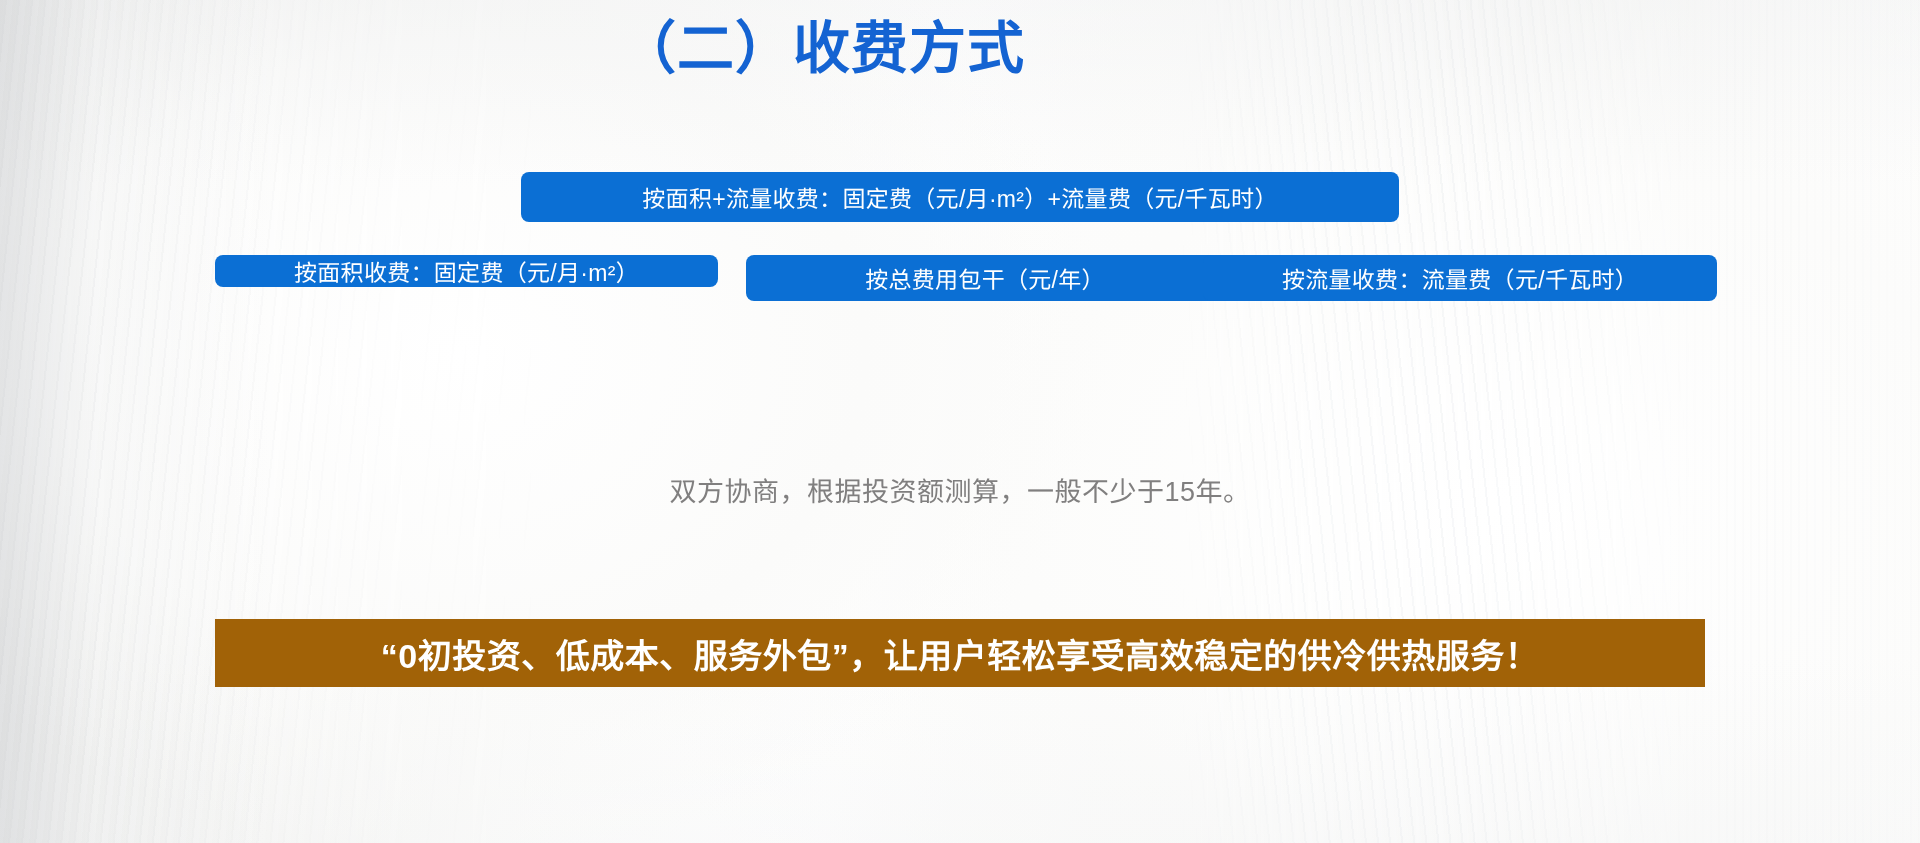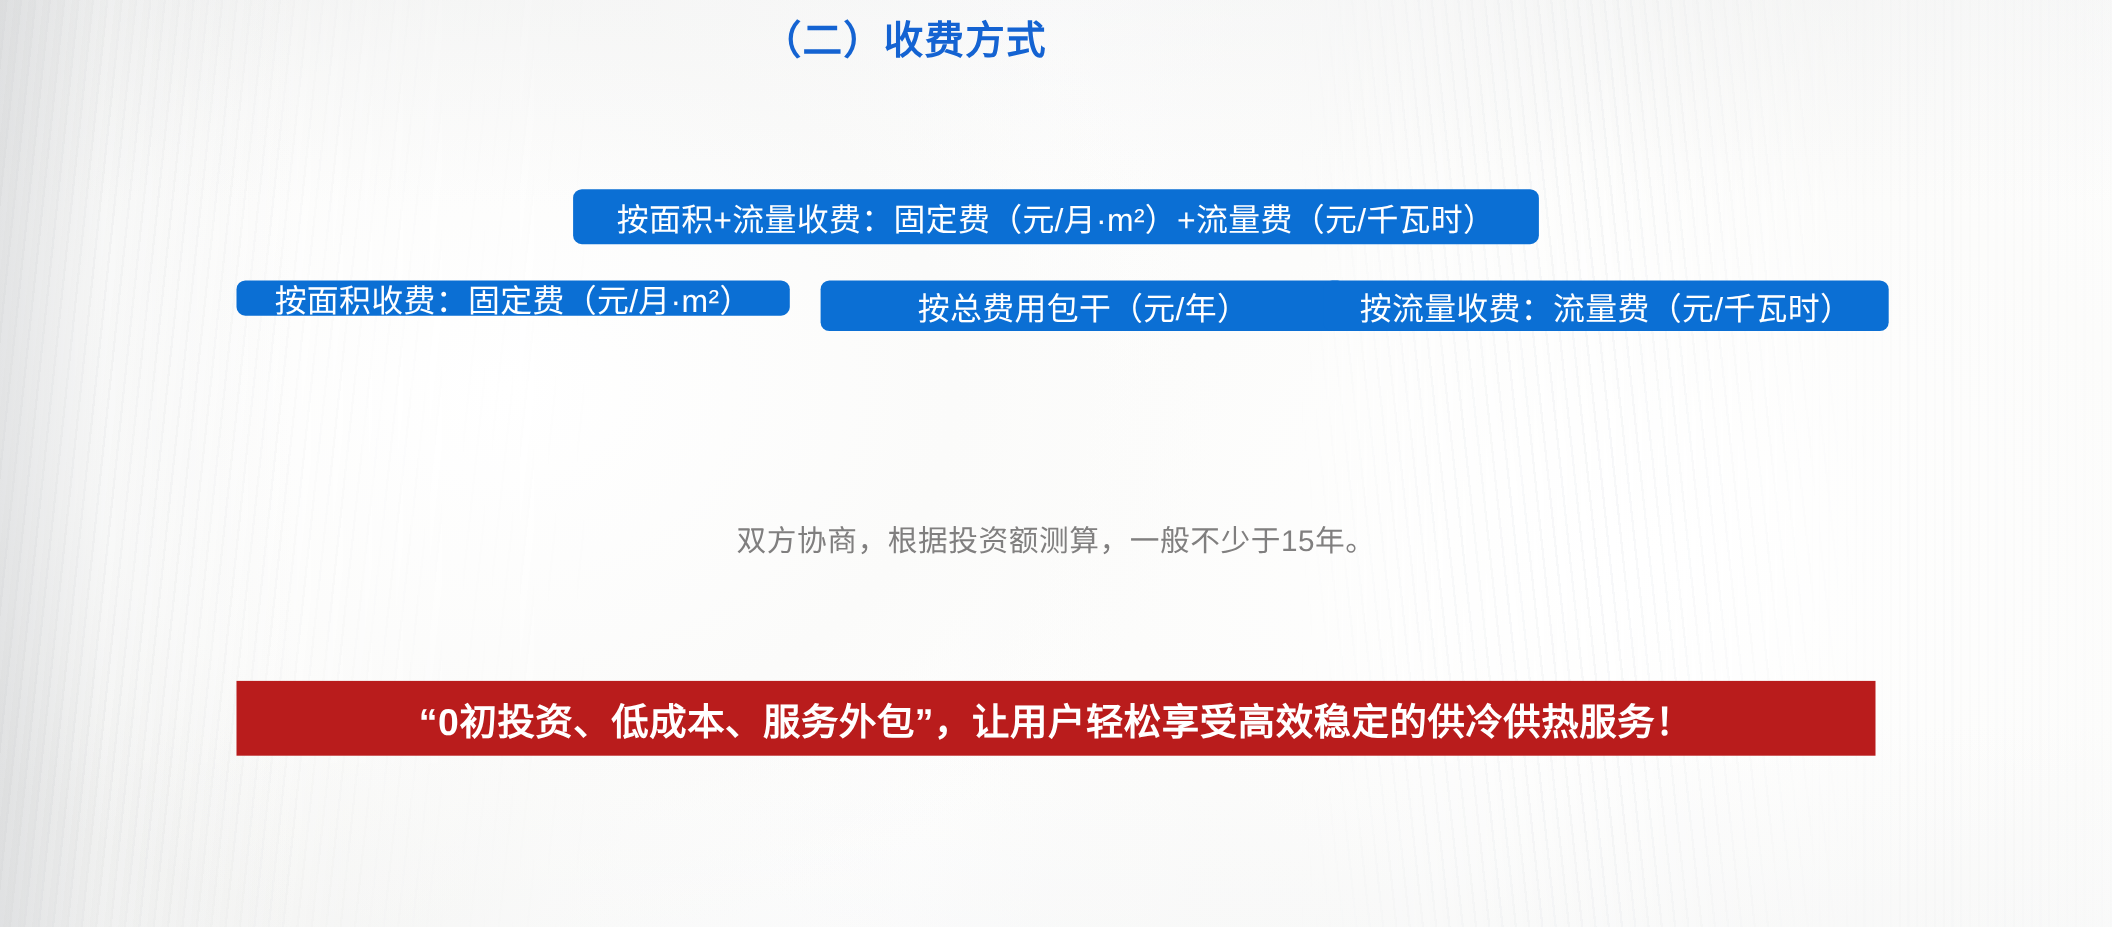--- a/index.html
+++ b/index.html
@@ -88,21 +88,21 @@
     position: absolute;
     inset: 0;
   }
 
   .section-title {
     position: absolute;
     left: 0;
     width: 1644px;
     text-align: center;
     color: #1463d2;
-    font-size: 36px;
+    font-size: 57px;
     font-weight: bold;
     letter-spacing: 1px;
     line-height: 1.1;
     white-space: nowrap;
   }
   #title-fee     { top: 17px; }
   #title-bot     { top: 404px; }
 
   .section-sub {
     position: absolute;
@@ -117,21 +117,21 @@
     white-space: nowrap;
   }
   #sub-fee { top: 100px; }
   #sub-bot { top: 476px; }
 
   .pill {
     position: absolute;
     background: #0b6fd4;
     border-radius: 8px;
     color: #ffffff;
-    font-size: 29px;
+    font-size: 23px;
     font-weight: normal;
     letter-spacing: 0.3px;
     display: flex;
     align-items: center;
     justify-content: center;
     white-space: nowrap;
     box-sizing: border-box;
     padding: 0 14px;
   }
 
@@ -159,21 +159,21 @@
     width: 514px;
     height: 46px;
   }
 
   #banner-summary {
     position: absolute;
     left: 215px;
     top: 619px;
     width: 1490px;
     height: 68px;
-    background: #b91c1c;
+    background: #a16207;
     border-radius: 0;
     color: #ffffff;
     font-size: 34px;
     font-weight: bold;
     letter-spacing: 0.5px;
     display: flex;
     align-items: center;
     justify-content: center;
     white-space: nowrap;
     box-sizing: border-box;

